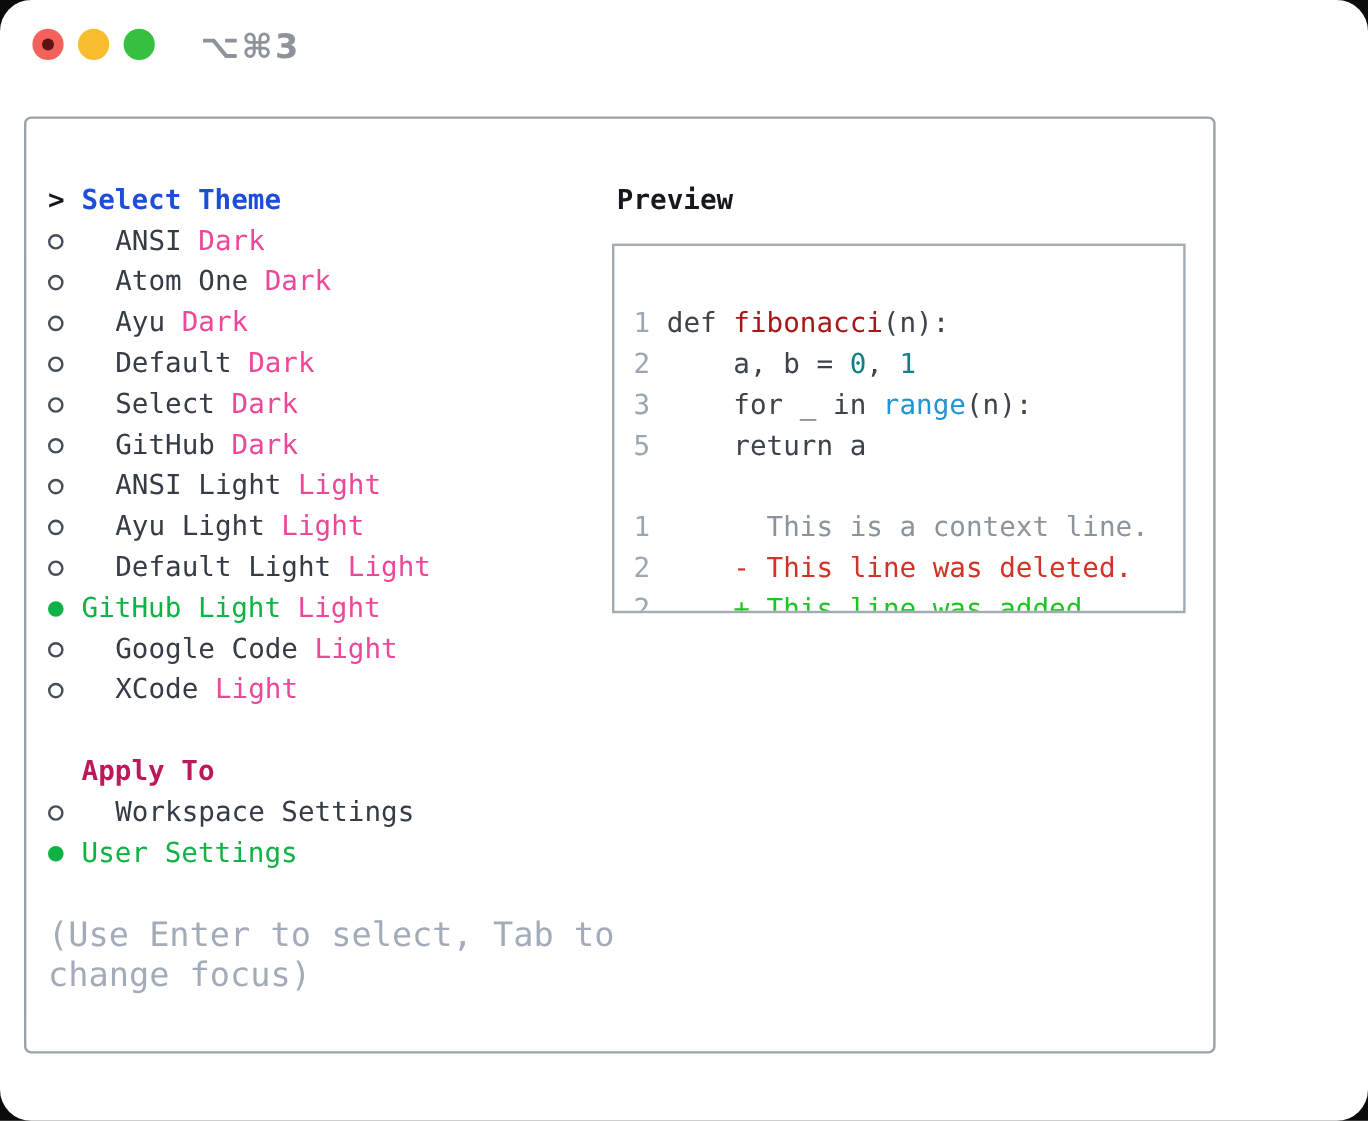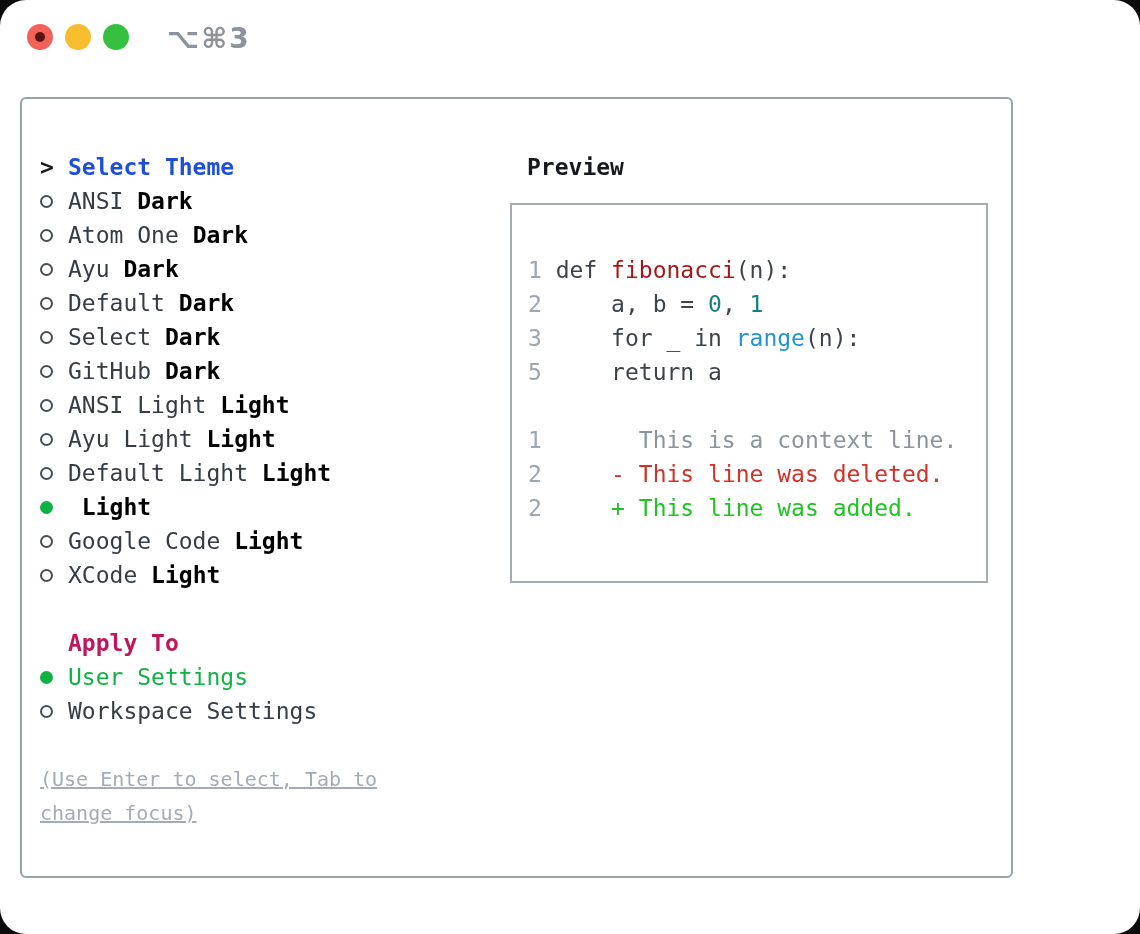--- a/index.html
+++ b/index.html
@@ -41,31 +41,31 @@
     width:28px;display:flex;align-items:center;flex:0 0 28px;
   }
   .prompt-char{color:#15181c;font-weight:700;font-size:23px;}
   .radio{
     width:13px;height:13px;border-radius:50%;
     border:2px solid #454d57;box-sizing:border-box;background:transparent;
   }
   .radio.sel{background:#0fb244;border-color:#0fb244;}
   .hdr{color:#1d4ed8;font-weight:700;}
   .hdr-plain{color:#be185d;font-weight:700;}
-  .item-name{color:#353c45;}
-  .item-variant{color:#000000;font-weight:bold;}
+  .item-name{color:#353c45;margin-left:28px;}
+  .item-variant{color:#ec4899;}
   .sel-green{color:#0fb244;}
-  .hint{color:#a2acb8;font-size:20px;height:34px;line-height:34px;white-space:pre;text-decoration:underline;}
+  .hint{color:#a2acb8;font-size:28px;height:34px;line-height:34px;white-space:pre;}
   
   .preview-title{
-    position:absolute;left:505px;top:51px;height:34px;line-height:34px;
+    position:absolute;left:492px;top:51px;height:34px;line-height:34px;
     font-size:23px;font-weight:700;color:#15181c;
   }
   .preview-box{
-    position:absolute;left:488px;top:104px;width:478px;height:380px;
+    position:absolute;left:488px;top:104px;width:478px;height:308px;
     box-sizing:border-box;border:2px solid #a2aab2;background:#ffffff;
     padding:48px 0 0 16px;overflow:hidden;
   }
   .pline{height:34px;line-height:34px;font-size:23px;white-space:pre;}
   .tok-fg{color:#3c434b;}
   .tok-gutter{color:#9aa6b4;}
   .tok-func{color:#a81616;}
   .tok-num{color:#11808a;}
   .tok-call{color:#2094d4;}
   .tok-ctx{color:#8b949c;}
@@ -97,35 +97,35 @@
       <div id="theme-list">
           <div class="row"><span class="marker"><span class="radio"></span></span><span class="item-name">ANSI</span><span class="item-variant"> Dark</span></div>
           <div class="row"><span class="marker"><span class="radio"></span></span><span class="item-name">Atom One</span><span class="item-variant"> Dark</span></div>
           <div class="row"><span class="marker"><span class="radio"></span></span><span class="item-name">Ayu</span><span class="item-variant"> Dark</span></div>
           <div class="row"><span class="marker"><span class="radio"></span></span><span class="item-name">Default</span><span class="item-variant"> Dark</span></div>
           <div class="row"><span class="marker"><span class="radio"></span></span><span class="item-name">Select</span><span class="item-variant"> Dark</span></div>
           <div class="row"><span class="marker"><span class="radio"></span></span><span class="item-name">GitHub</span><span class="item-variant"> Dark</span></div>
           <div class="row"><span class="marker"><span class="radio"></span></span><span class="item-name">ANSI Light</span><span class="item-variant"> Light</span></div>
           <div class="row"><span class="marker"><span class="radio"></span></span><span class="item-name">Ayu Light</span><span class="item-variant"> Light</span></div>
           <div class="row"><span class="marker"><span class="radio"></span></span><span class="item-name">Default Light</span><span class="item-variant"> Light</span></div>
-          <div class="row"><span class="marker"><span class="radio sel"></span></span><span class="item-variant"> Light</span></div>
+          <div class="row"><span class="marker"><span class="radio sel"></span></span><span class="sel-green">GitHub Light</span><span class="item-variant"> Light</span></div>
           <div class="row"><span class="marker"><span class="radio"></span></span><span class="item-name">Google Code</span><span class="item-variant"> Light</span></div>
           <div class="row"><span class="marker"><span class="radio"></span></span><span class="item-name">XCode</span><span class="item-variant"> Light</span></div>
         </div>
 
       <div class="spacer"></div>
 
       <div class="row">
         <span class="marker"></span>
         <span class="hdr-plain">Apply To</span>
       </div>
 
       <div id="apply-list">
+          <div class="row"><span class="marker"><span class="radio"></span></span><span class="item-name">Workspace Settings</span></div>
           <div class="row"><span class="marker"><span class="radio sel"></span></span><span class="sel-green">User Settings</span></div>
-          <div class="row"><span class="marker"><span class="radio"></span></span><span class="item-name">Workspace Settings</span></div>
         </div>
 
       <div class="spacer"></div>
 
       <div class="hint">(Use Enter to select, Tab to</div>
       <div class="hint">change focus)</div>
     </div>
 
     <div class="preview-title">Preview</div>
 

